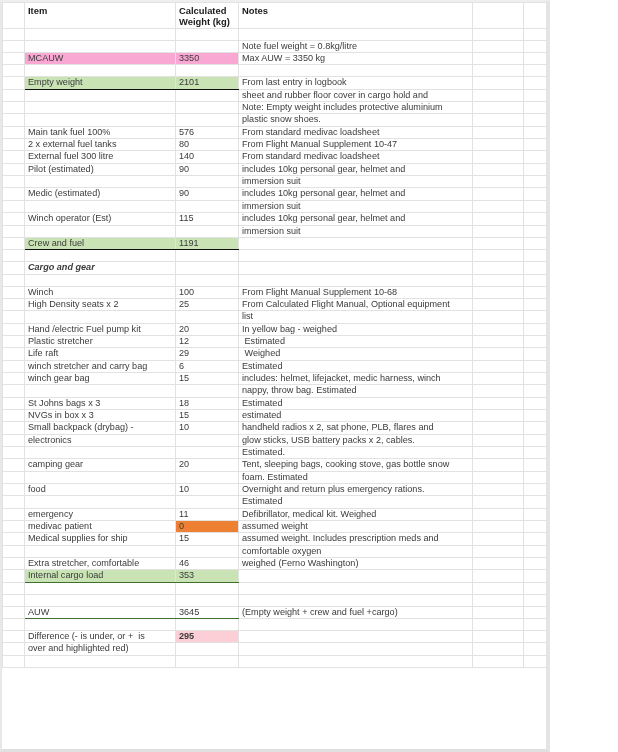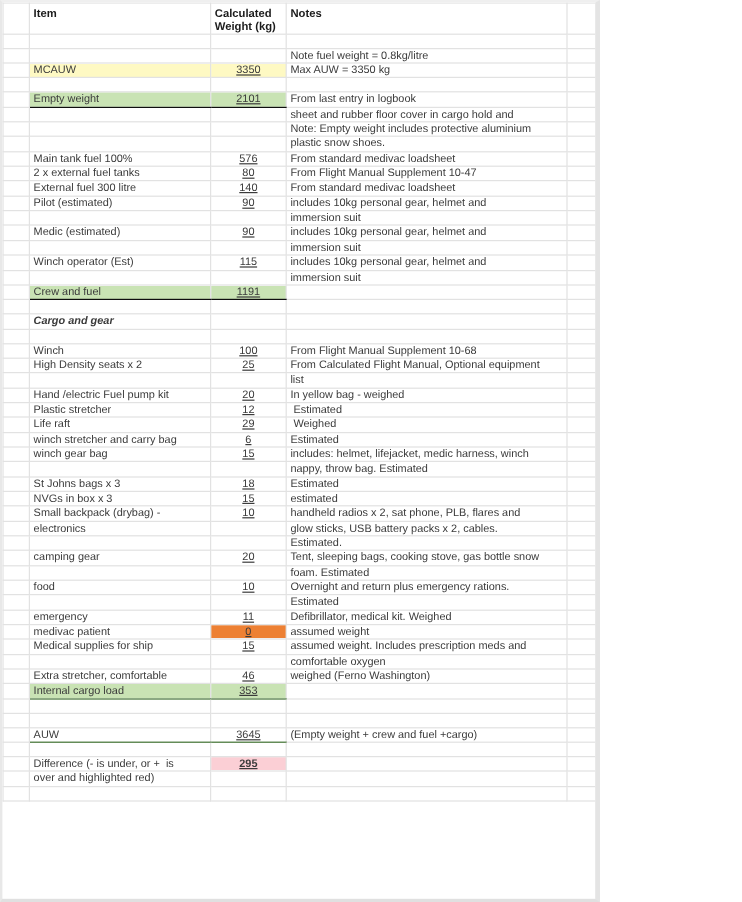--- a/index.html
+++ b/index.html
@@ -6,21 +6,21 @@
     margin: 0;
     padding: 0;
     background: #ffffff;
   }
   body {
     font-family: "Liberation Sans", sans-serif;
     -webkit-font-smoothing: antialiased;
   }
   #sheet-wrap {
     position: relative;
-    width: 500px;
+    width: 550px;
     height: 752px;
     background: #ffffff;
     overflow: hidden;
     box-sizing: border-box;
     border-left: 2px solid #e8e8e8;
     border-top: 2px solid #efefef;
     border-right: 4px solid #e4e4e4;
     border-bottom: 3px solid #e0e0e0;
   }
   table.grid {
@@ -43,34 +43,34 @@
   }
   col.c0 { width: 22px; }
   col.c1 { width: 151px; }
   col.c2 { width: 63px; }
   col.c3 { width: 234px; }
   col.c4 { width: 51px; }
   col.c5 { width: 47px; }
   col.c6 { width: 42px; }
 
   
-  .num { text-align: center; padding-right: 4px; text-decoration: underline; }
+  .num { text-align: left; padding-right: 4px; }
   .lbl { text-align: left; }
 
   
   tr.hdr td {
     font-weight: bold;
     color: #1b1b1b;
     font-size: 9.4px;
     vertical-align: top;
     padding-top: 2px;
   }
 
   
-  .fill-yellow { background: #fef9c3; }
+  .fill-yellow { background: #f9a8d4; }
   .fill-green  { background: #c9e3b4; }
   .fill-orange { background: #ed8033; }
   .fill-pink   { background: #fbcfd5; }
 
   
   .t-green { color: #4a7c37; }
   .t-red   { color: #b31b2a; font-weight: bold; }
   .t-dark  { color: #1b1b1b; margin-left: 32px; }
   .bold    { font-weight: bold; }
   .italic  { font-style: italic; }

